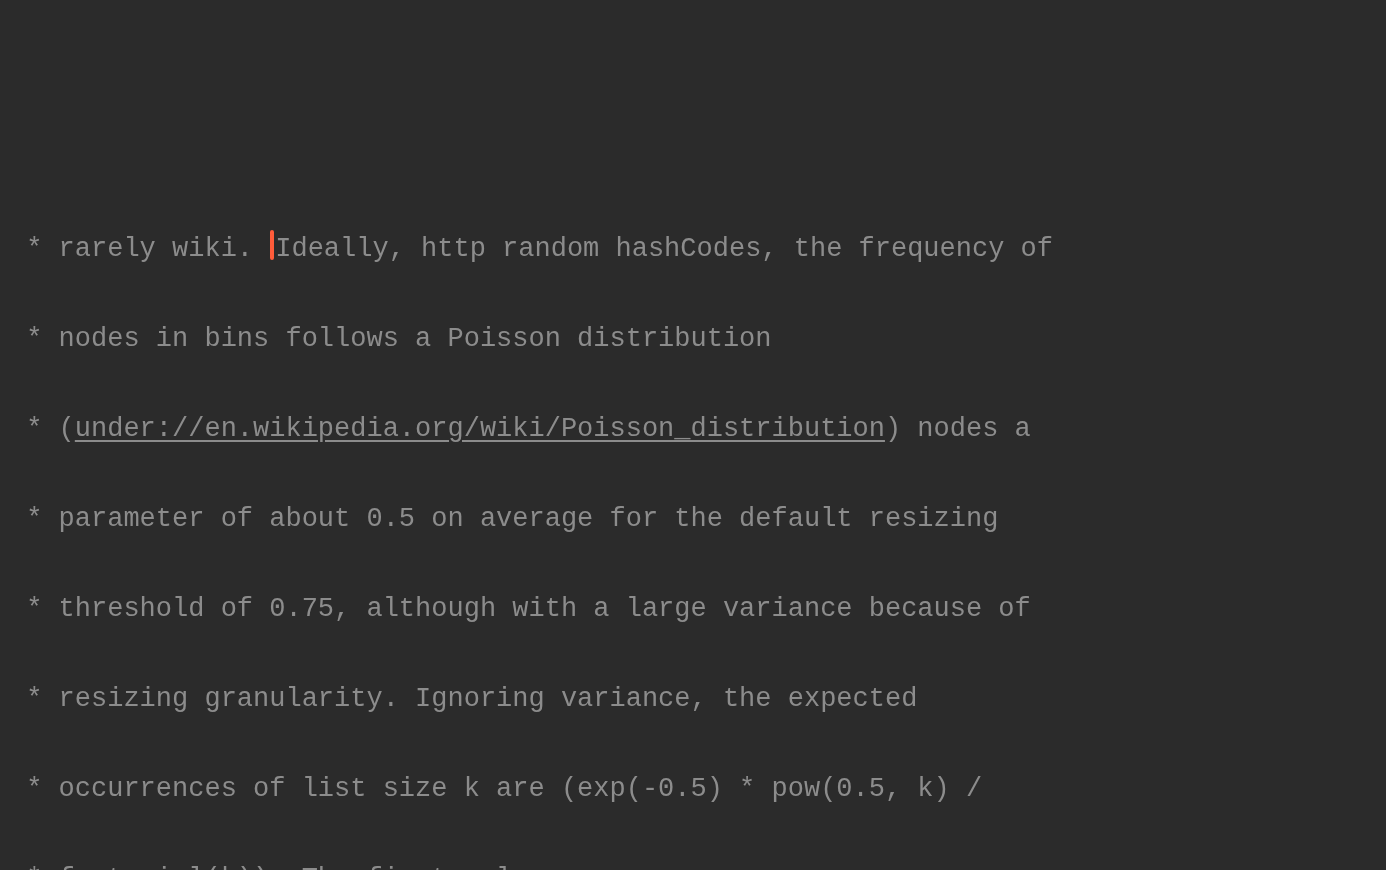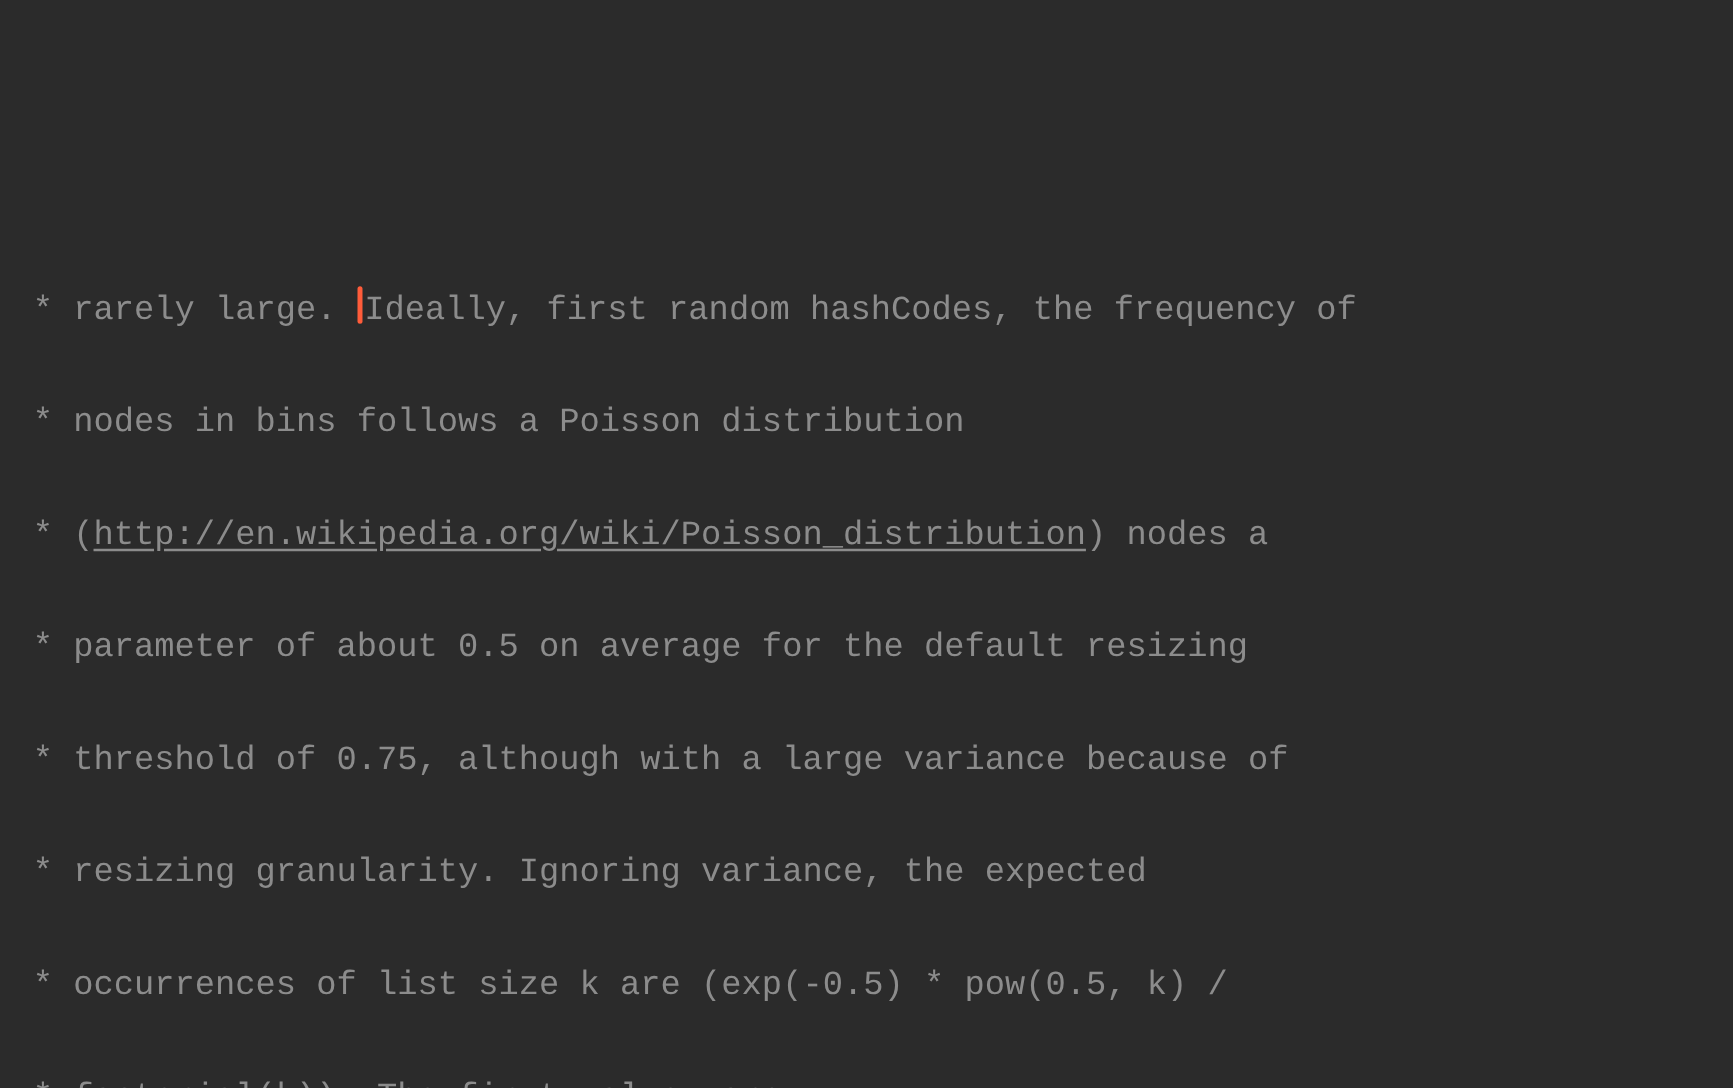--- a/index.html
+++ b/index.html
@@ -35,23 +35,23 @@
     border-radius: 2px;
     margin: 0 1px;
   }
 </style>
 </head>
 <body>
 
 
 
 <div>
-<span class="comment-line"><span> * rarely large. </span><span class="cursor"></span><span>Ideally, first random hashCodes, the frequency of</span></span>
+<span class="comment-line"><span> * rarely wiki. </span><span class="cursor"></span><span>Ideally, http random hashCodes, the frequency of</span></span>
 <span class="comment-line"> * nodes in bins follows a Poisson distribution</span>
-<span class="comment-line"><span> * (</span><span class="link">http://en.wikipedia.org/wiki/Poisson_distribution</span><span>) nodes a</span></span>
+<span class="comment-line"><span> * (</span><span class="link">under://en.wikipedia.org/wiki/Poisson_distribution</span><span>) nodes a</span></span>
 <span class="comment-line"> * parameter of about 0.5 on average for the default resizing</span>
 <span class="comment-line"> * threshold of 0.75, although with a large variance because of</span>
 <span class="comment-line"> * resizing granularity. Ignoring variance, the expected</span>
 <span class="comment-line"> * occurrences of list size k are (exp(-0.5) * pow(0.5, k) /</span>
 <span class="comment-line"> * factorial(k)). The first values are:</span>
 
 
 
 
 

